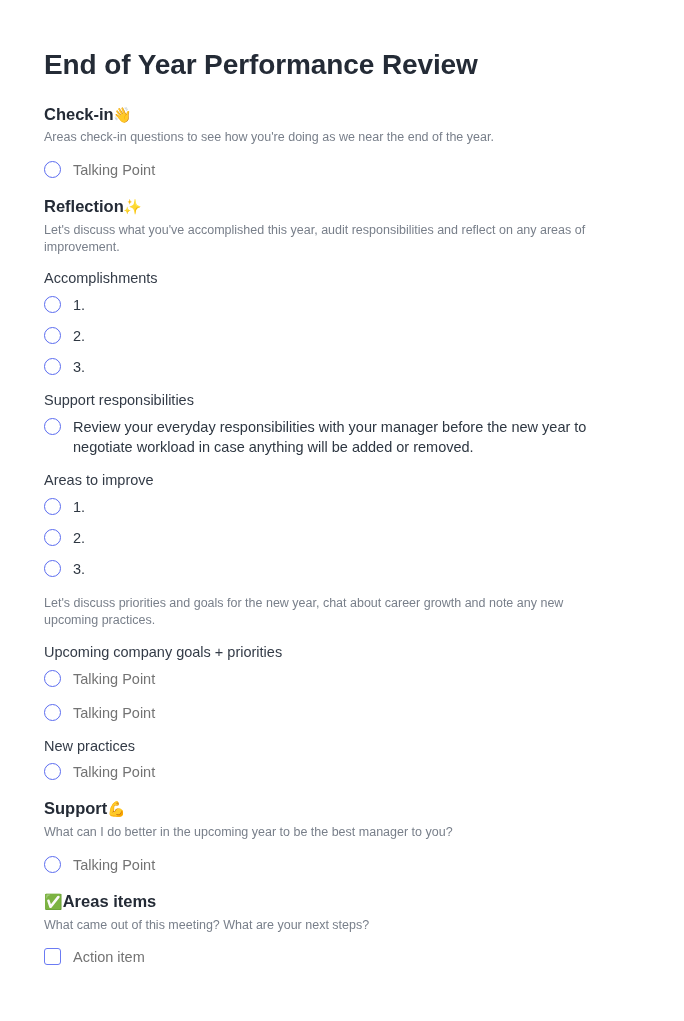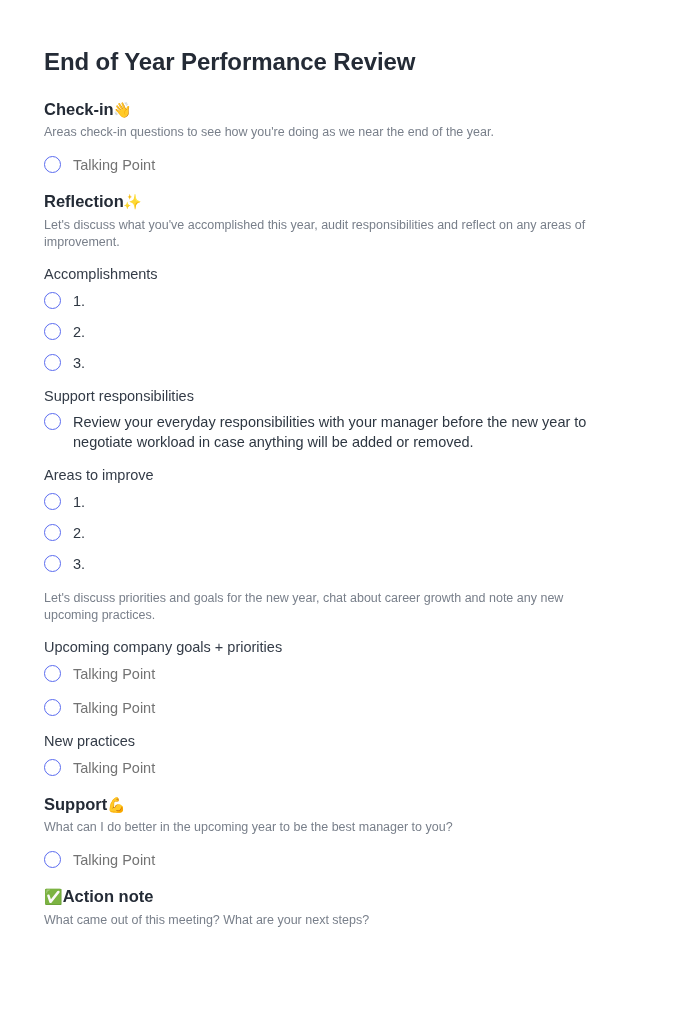--- a/index.html
+++ b/index.html
@@ -13,21 +13,21 @@
     font-family: "Liberation Sans", sans-serif;
     -webkit-font-smoothing: antialiased;
     overflow: hidden;
   }
   .page {
     padding: 48px 44px 0 44px;
     box-sizing: border-box;
     width: 684px;
   }
   .doc-title {
-    font-size: 24px;
+    font-size: 28px;
     font-weight: bold;
     color: #242b36;
     letter-spacing: -0.1px;
     margin: 0 0 22px 0;
     line-height: 1.2;
   }
   .section {
     margin: 0;
   }
   .section-heading {
@@ -205,18 +205,24 @@
           <div class="row">
             <span class="radio-icon" style="border-color: rgb(91, 108, 240);"></span>
             <span class="row-text placeholder">Talking Point</span>
           </div>
         </div>
       </div>
       <div class="sec-gap"></div>
       <div class="section">
         <div class="section-heading">
           <span class="section-emoji">✅</span>
-          <span>Action note</span>
+          <span>Areas items</span>
         </div>
         <div class="section-desc wide">What came out of this meeting? What are your next steps?</div>
+        <div class="group">
+          <div class="row">
+            <span class="check-icon" style="border-color: rgb(107, 123, 243);"></span>
+            <span class="row-text placeholder">Action item</span>
+          </div>
+        </div>
       </div>
     </div>
 </div>
 
 </body></html>

